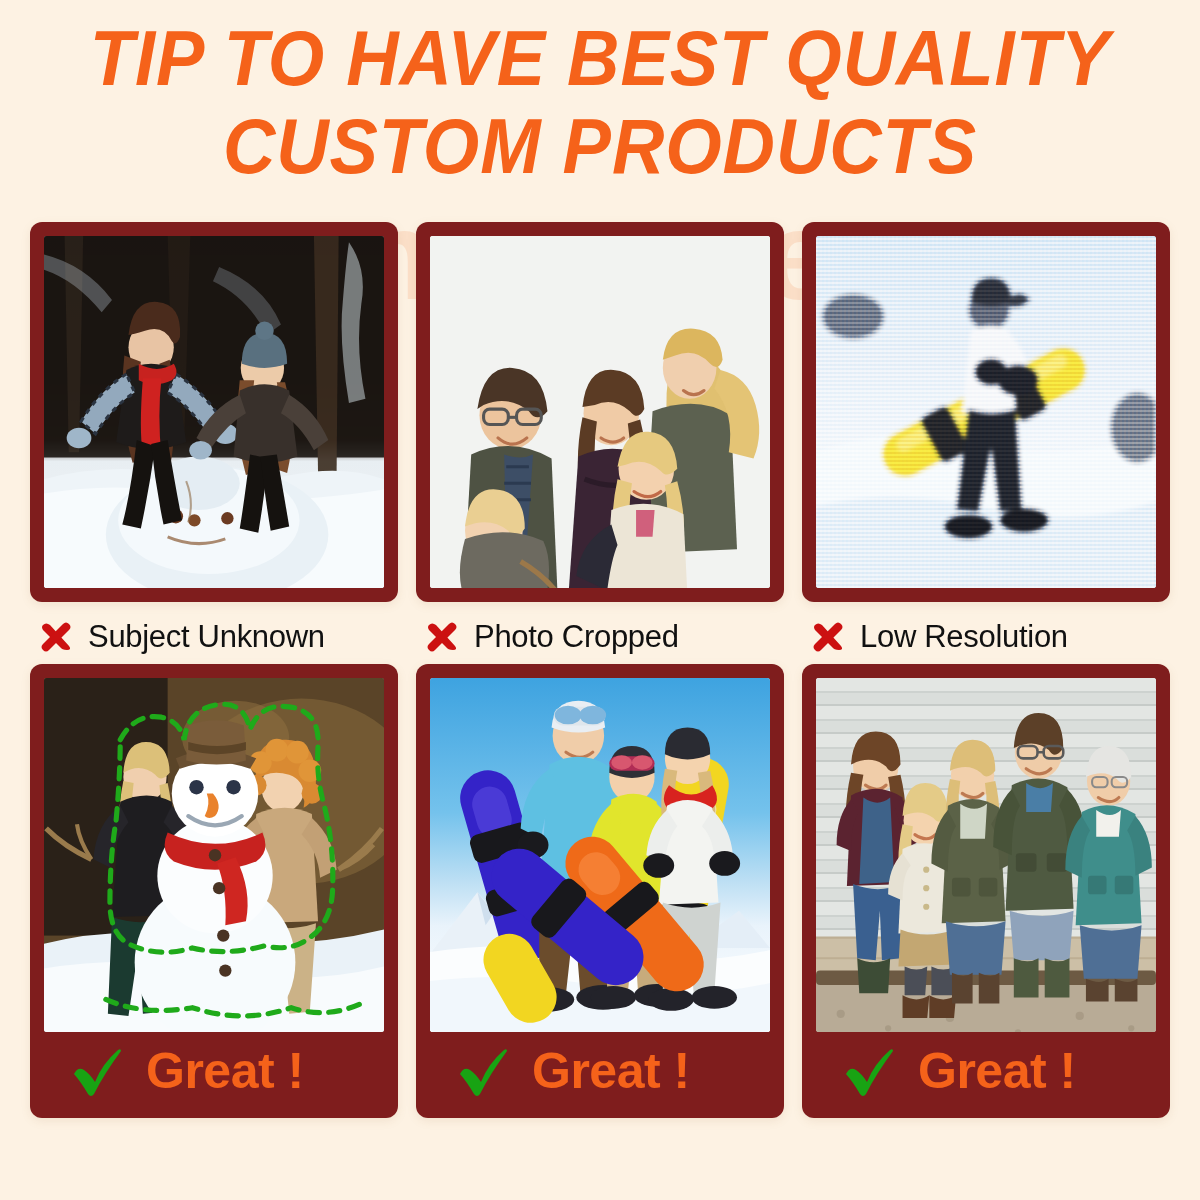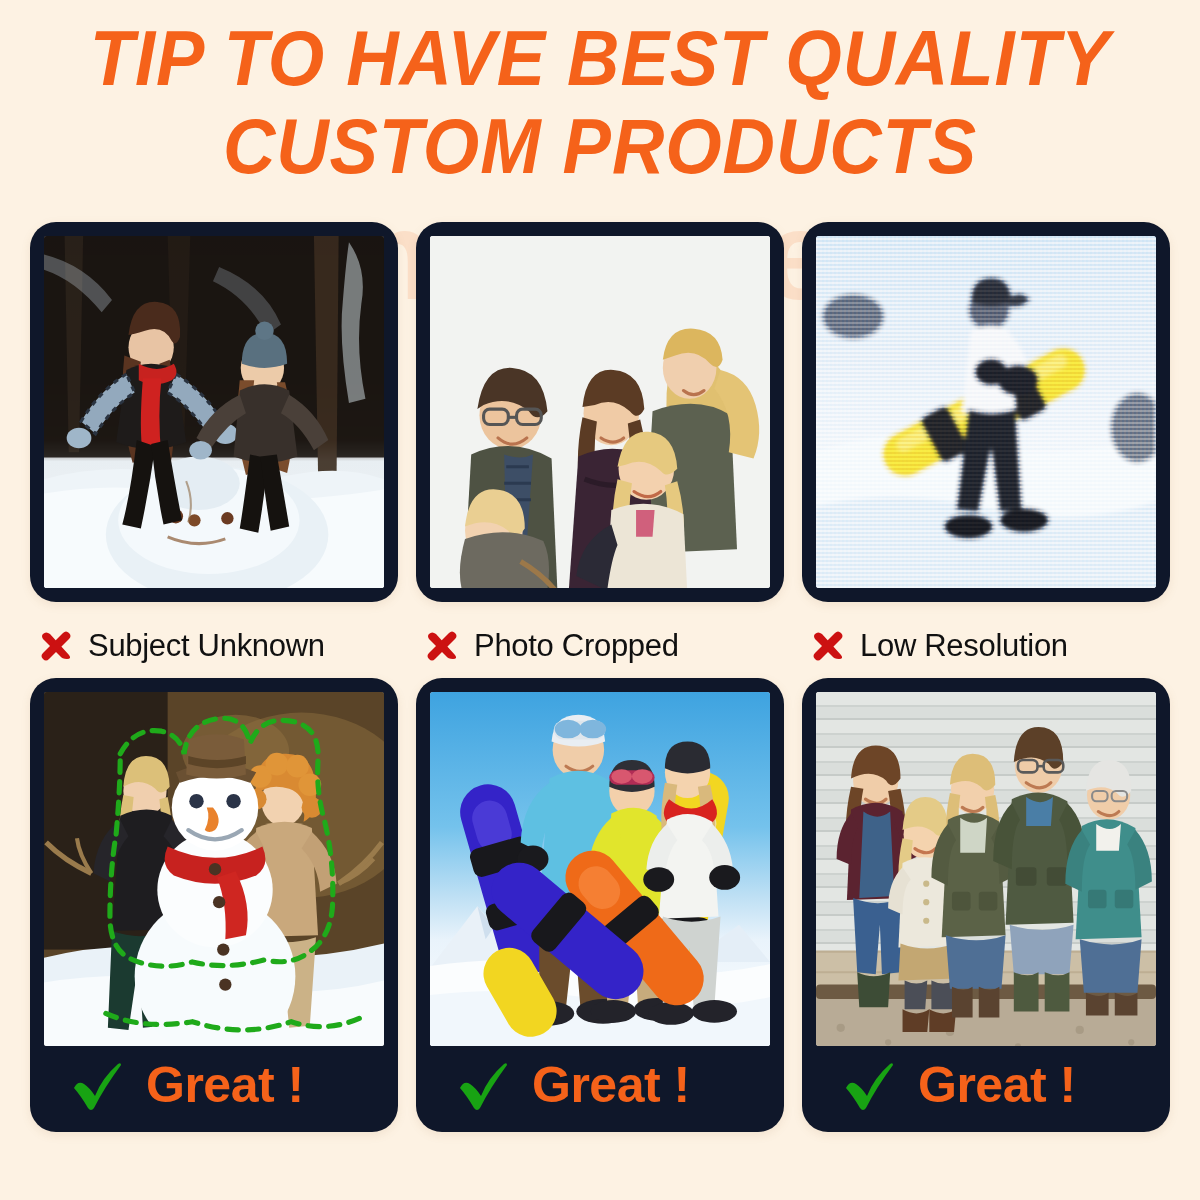--- a/index.html
+++ b/index.html
@@ -57,44 +57,44 @@
     grid-template-columns: repeat(3, 1fr);
     grid-template-rows: auto auto;
     column-gap: 18px;
     row-gap: 4px;
     z-index: 3;
   }
 
   .cell { position: relative; }
 
   .card {
-    background: #0f172a;
-    border-radius: 26px;
+    background: #7f1d1d;
+    border-radius: 12px;
     padding: 14px 14px 14px 14px;
     box-shadow: 0 3px 10px rgba(160,120,80,0.13);
   }
   .card.good { padding-bottom: 8px; }
 
   .photo {
     width: 100%;
     border-radius: 3px;
     overflow: hidden;
     position: relative;
     background: #cfd8df;
   }
   .photo.tall { height: 352px; }
   .photo.tall2 { height: 354px; }
 
   
   .badlabel {
     display: flex;
-    align-items: flex-start;
+    align-items: center;
     gap: 14px;
     padding-left: 8px;
-    margin-top: 26px;
+    margin-top: 12px;
     height: 46px;
   }
   .badlabel .txt {
     font-size: 31px;
     color: #111111;
     font-weight: normal;
     letter-spacing: -0.3px;
     white-space: nowrap;
   }
   .xicon { width: 36px; height: 36px; flex: none; display:block; }

